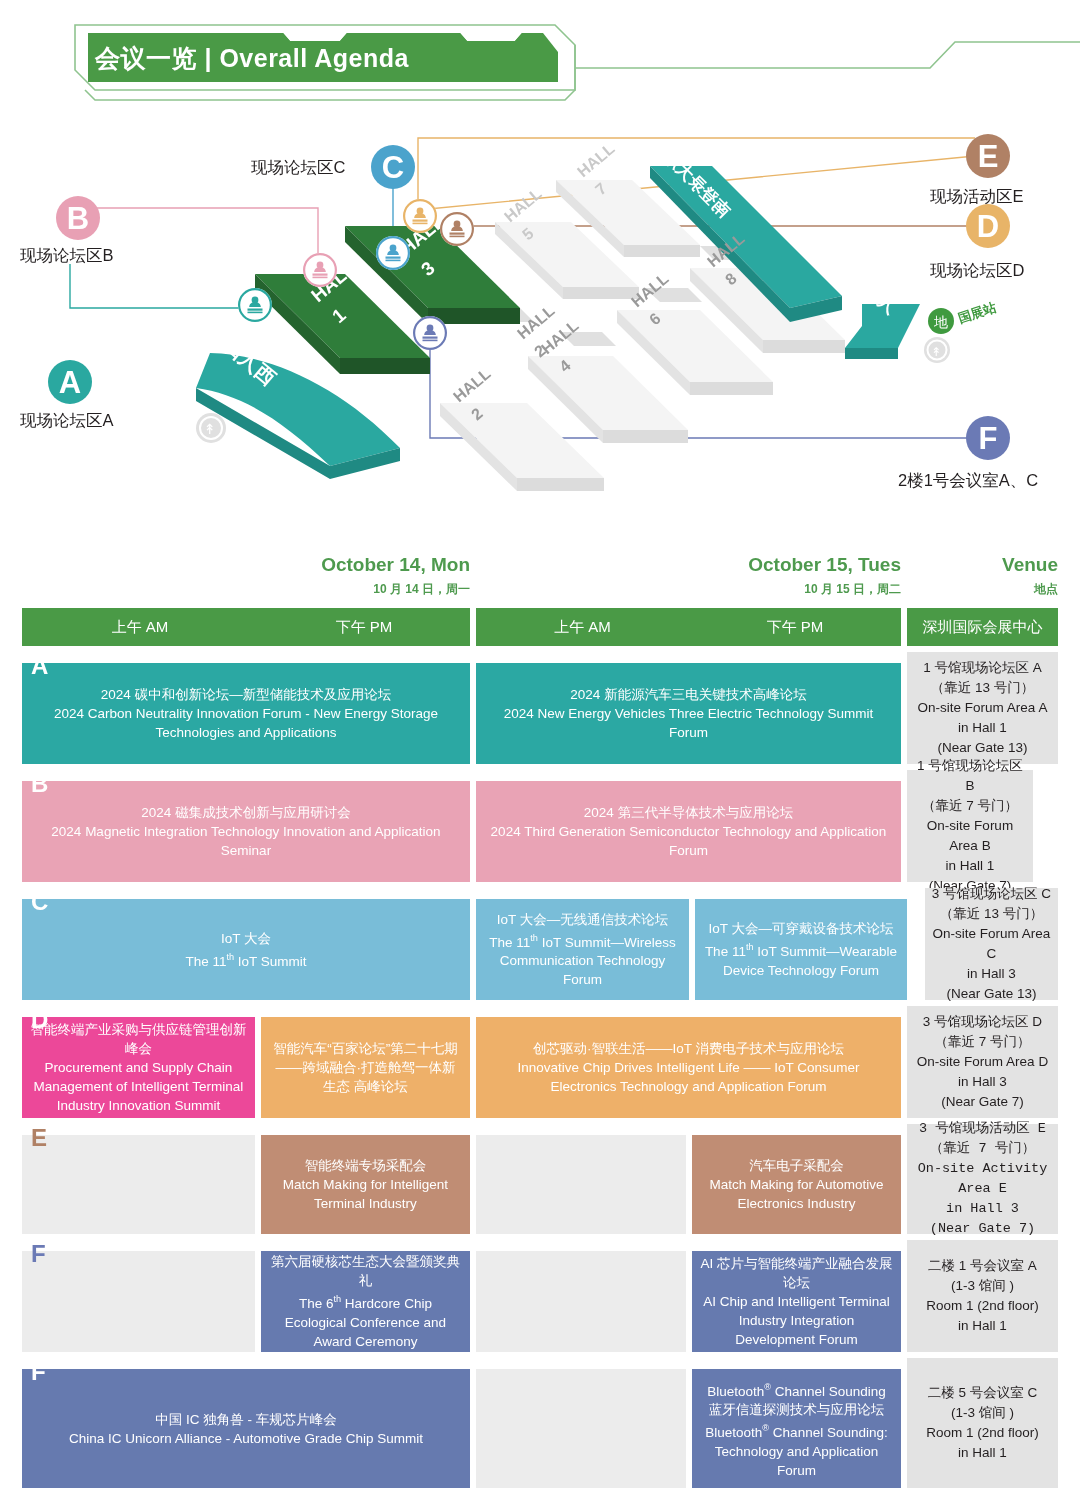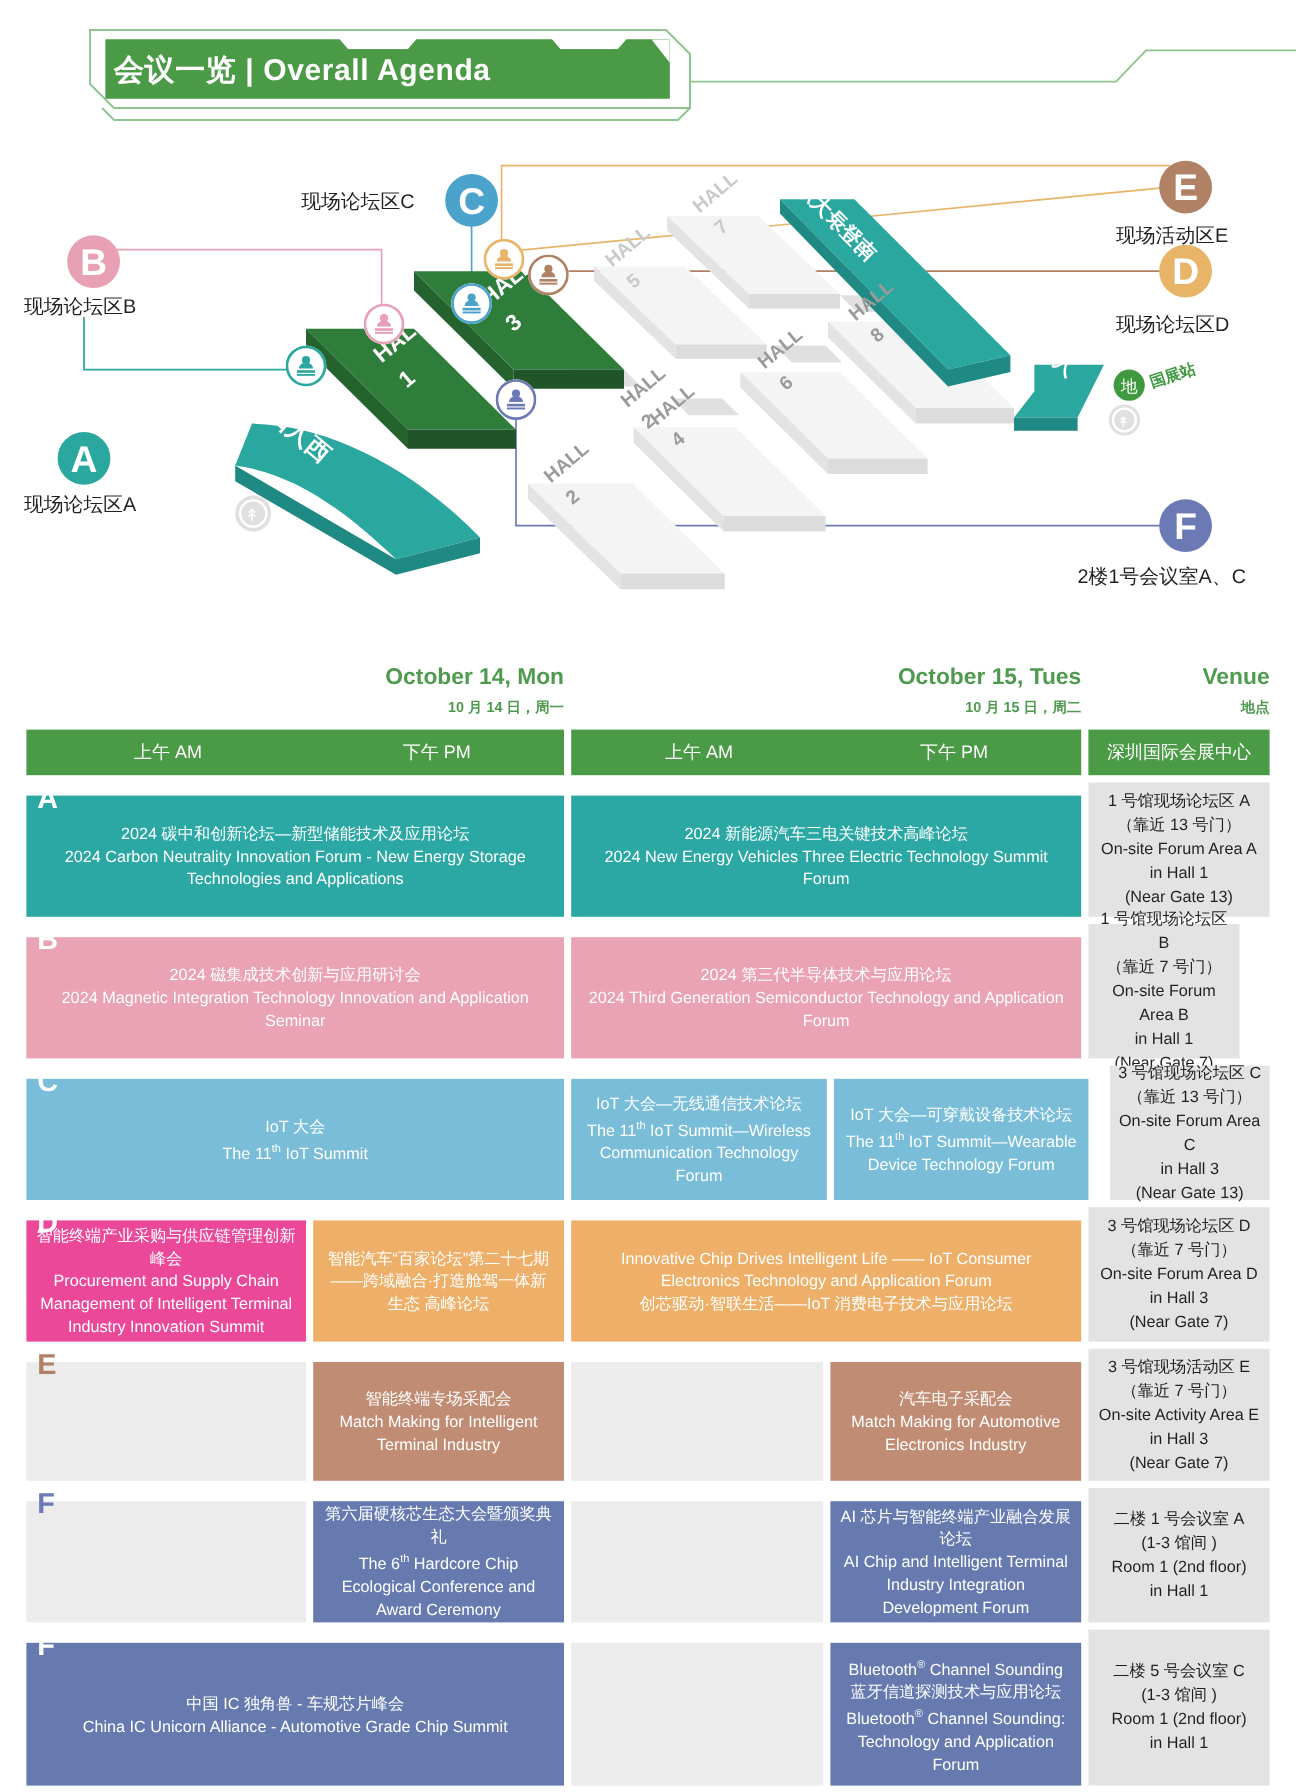--- a/index.html
+++ b/index.html
@@ -417,22 +417,22 @@
           <div class="cell" style="width:212px;background:#eeb069;">
             <div>
               <div>智能汽车“百家论坛”第二十七期——跨域融合·打造舱驾一体新生态 高峰论坛</div>
             </div>
           </div>
           <div class="rowletter" style="color:#ffffff;">D</div>
         </div>
         <div style="display:flex;gap:6px;width:425px;">
           <div class="cell" style="width:425px;background:#eeb069;">
             <div>
+              <div>创芯驱动·智联生活——IoT 消费电子技术与应用论坛</div>
               <div>Innovative Chip Drives Intelligent Life —— IoT Consumer Electronics Technology and Application Forum</div>
-              <div>创芯驱动·智联生活——IoT 消费电子技术与应用论坛</div>
             </div>
           </div>
         </div>
         <div class="venue" style="width:151px;">
           <div>
             <div>3 号馆现场论坛区 D</div>
             <div>（靠近 7 号门）</div>
             <div>On-site Forum Area D</div>
             <div>in Hall 3</div>
             <div>(Near Gate 7)</div>
@@ -452,21 +452,21 @@
         </div>
         <div style="display:flex;gap:6px;width:425px;">
           <div class="cell empty" style="width:213px;"></div>
           <div class="cell" style="width:212px;background:#c08d74;">
             <div>
               <div>汽车电子采配会</div>
               <div>Match Making for Automotive Electronics Industry</div>
             </div>
           </div>
         </div>
-        <div class="venue" style="width:151px;">
+        <div class="venue" style="width:151px;font-family:Liberation Mono, monospace;">
           <div>
             <div>3 号馆现场活动区 E</div>
             <div>（靠近 7 号门）</div>
             <div>On-site Activity Area E</div>
             <div>in Hall 3</div>
             <div>(Near Gate 7)</div>
           </div>
         </div>
       </div>
       <div class="row" style="height:112px;">

